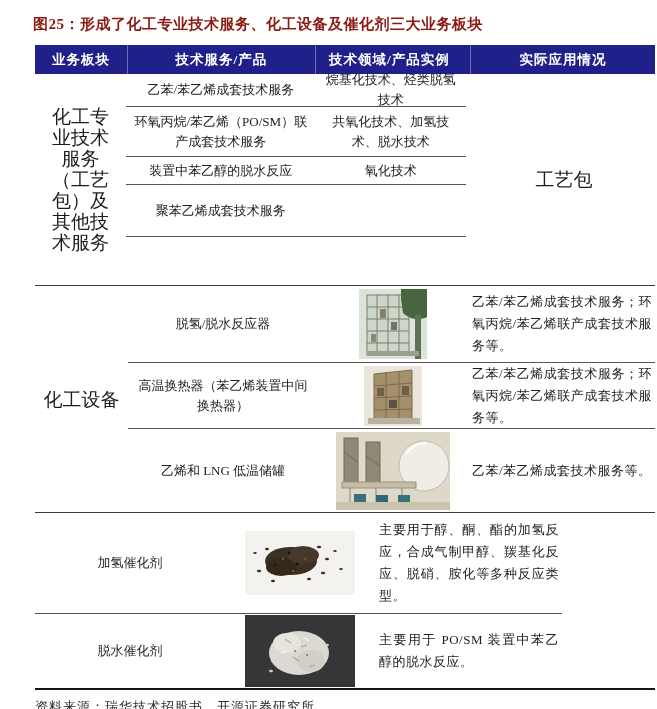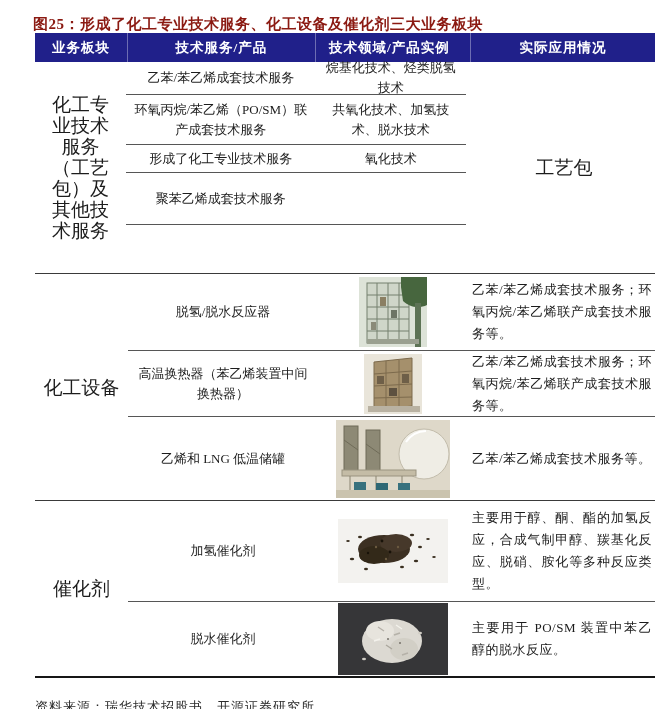--- a/index.html
+++ b/index.html
@@ -1,20 +1,20 @@
 <!DOCTYPE html>
 <html><head>
 <meta charset="utf-8">
 <style>
   html,body{margin:0;padding:0;background:#fff;}
   .page{position:relative;width:657px;height:709px;background:#fff;overflow:hidden;
         font-family:"Liberation Serif","DejaVu Serif",serif;color:#1c1c1c;}
   .fig-title{position:absolute;left:33px;top:15px;font-size:15px;font-weight:bold;
         color:#8b1a12;letter-spacing:.5px;white-space:nowrap;}
-  .tbl{position:absolute;left:35px;top:33px;width:620px;}
+  .tbl{position:absolute;left:35px;top:45px;width:620px;}
   .thead{display:flex;height:29px;background:#20208a;}
   .th{display:flex;align-items:center;justify-content:center;color:#fff;
       font-weight:bold;font-size:13.5px;box-sizing:border-box;letter-spacing:1px;}
   .th+.th{border-left:1px solid rgba(255,255,255,.35);}
   .w1{width:93px;}.w2{width:190px;}.w3{width:150px;}.w4{width:187px;margin-left:7px;}
   .sec{display:flex;border-bottom:1.5px solid #3a3a3a;box-sizing:border-box;}
   .sec.last{border-bottom:2.5px solid #161616;}
   .colcell{display:flex;align-items:center;justify-content:center;text-align:center;
       font-size:19px;line-height:21px;box-sizing:border-box;padding:0 8px;}
   .mid{width:340px;}
@@ -55,21 +55,21 @@
       <div class="mid">
         <div class="row h45">
           <div class="c c2">乙苯/苯乙烯成套技术服务</div>
           <div class="c c3">烷基化技术、烃类脱氢技术</div>
         </div>
         <div class="row h50">
           <div class="c c2">环氧丙烷/苯乙烯（PO/SM）联产成套技术服务</div>
           <div class="c c3">共氧化技术、加氢技术、脱水技术</div>
         </div>
         <div class="row h28">
-          <div class="c c2">形成了化工专业技术服务</div>
+          <div class="c c2">装置中苯乙醇的脱水反应</div>
           <div class="c c3">氧化技术</div>
         </div>
         <div class="row h52">
           <div class="c c2">聚苯乙烯成套技术服务</div>
         </div>
         <div class="row h48 last">
         </div>
       </div>
       <div class="colcell w4">工艺包</div>
     </div>
@@ -139,21 +139,20 @@
               <rect x="62" y="63" width="12" height="8" fill="#37717e"></rect>
               <rect x="0" y="70" width="114" height="8" fill="#cac3ae"></rect>
             </svg>
           </div>
           <div class="c c4">乙苯/苯乙烯成套技术服务等。</div>
         </div>
       </div>
     </div>
 
     <div class="sec last">
-      <div class="colcell w1">催化剂</div>
       <div class="right">
         <div class="row h101">
           <div class="c c2">加氢催化剂</div>
           <div class="c c3">
             <svg class="photo" width="110" height="64" viewBox="0 0 110 64">
               <rect width="110" height="64" fill="#f3f2ef"></rect>
               <ellipse cx="46" cy="30" rx="26" ry="14" fill="#3c3022"></ellipse>
               <ellipse cx="58" cy="24" rx="16" ry="9" fill="#46382a"></ellipse>
               <ellipse cx="36" cy="36" rx="15" ry="9" fill="#332919"></ellipse>
               <circle cx="44" cy="22" r="1.4" fill="#181209"></circle>

